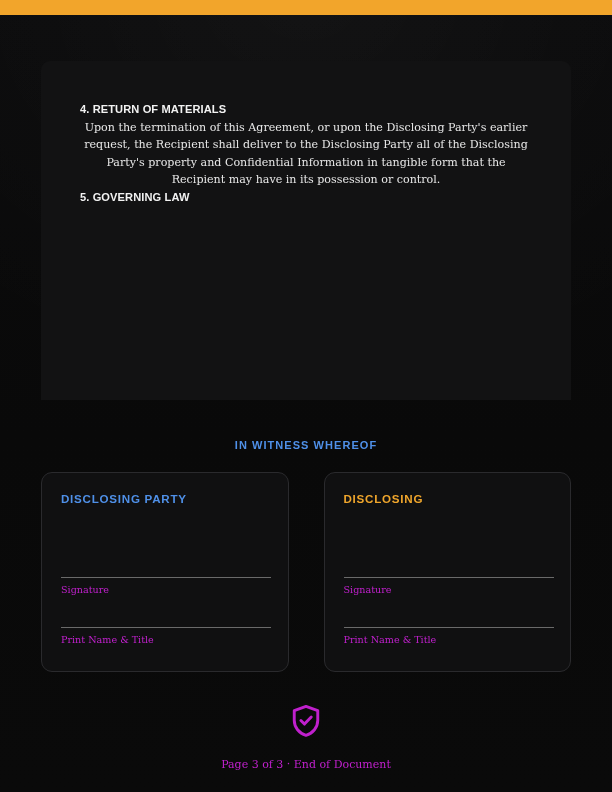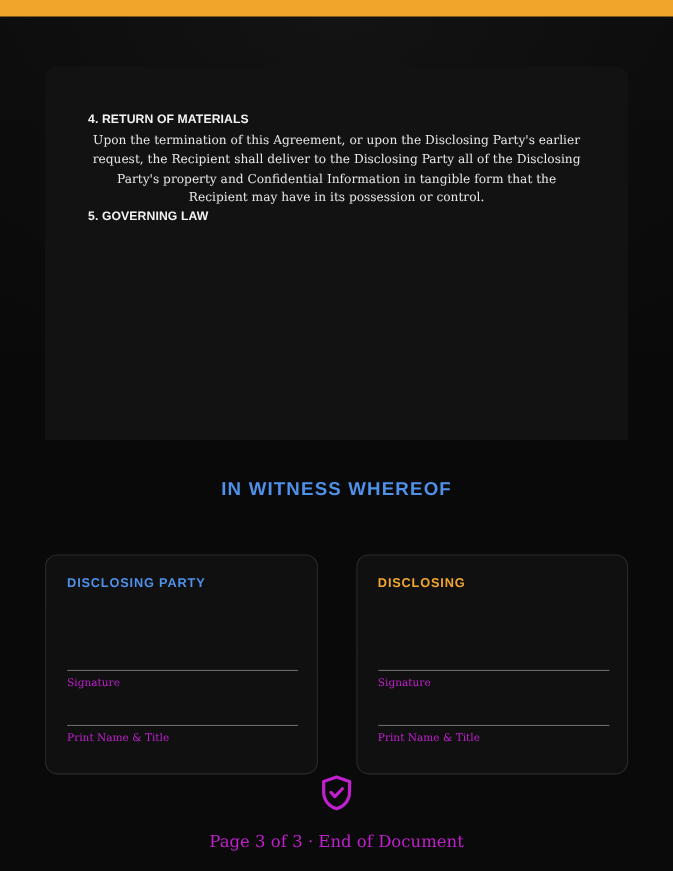--- a/index.html
+++ b/index.html
@@ -74,40 +74,40 @@
     position:absolute;
     left:0;
     top:434px;
     width:612px;
     text-align:center;
   }
 
   .witness-title {
     font-family:"Liberation Sans", sans-serif;
     font-weight:bold;
-    font-size:17px;
+    font-size:11px;
     letter-spacing:1.05px;
     color:#4f90e8;
     line-height:22px;
     text-align:center;
   }
 
   .witness-sub {
     margin-top:8px;
     font-family:"DejaVu Serif", serif;
     font-size:11.6px;
     line-height:16px;
     color:#e0951f;
   }
 
   
   .sig-row {
     position:absolute;
     left:41px;
-    top:504px;
+    top:472px;
     width:530px;
     display:flex;
     gap:35px;
   }
 
   .sig-card {
     width:248px;
     height:200px;
     border:1px solid #2a2a2d;
     border-radius:11px;
@@ -160,21 +160,21 @@
   .shield-wrap svg { display:block; }
 
   
   .footer {
     position:absolute;
     left:0;
     top:758px;
     width:612px;
     text-align:center;
     font-family:"DejaVu Serif", serif;
-    font-size:15px;
+    font-size:11px;
     line-height:14px;
     color:#c020cd;
   }
 </style>
 </head>
 <body>
 
 <div class="page-bg"></div>
 
 <div class="topbar"></div>

